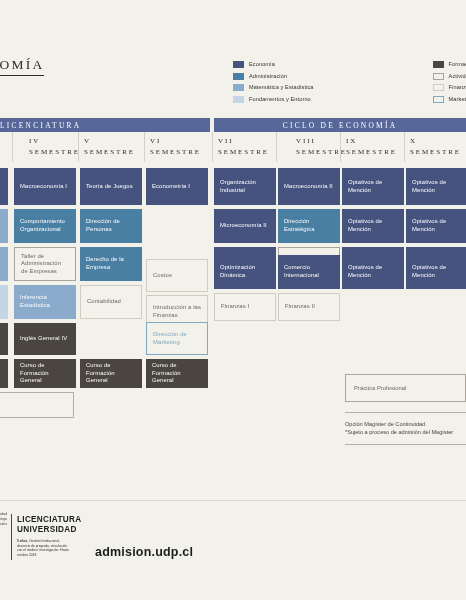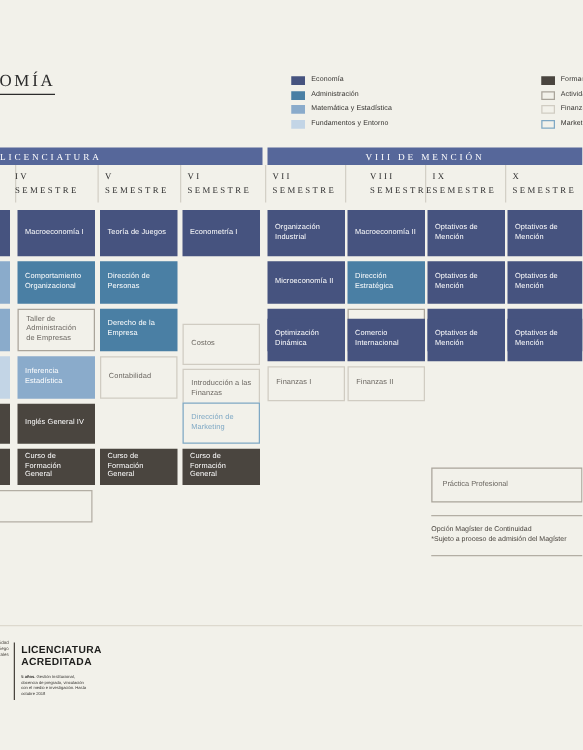--- a/index.html
+++ b/index.html
@@ -152,31 +152,31 @@
         <span class="legend-label">Finanzas</span>
       </div>
       <div class="legend-row">
         <span class="swatch" style="background:#f2f1ea;border:1px solid #7fa8c4"></span>
         <span class="legend-label">Marketing</span>
       </div>
     </div>
   </div>
 
   <div class="bar lic">LICENCIATURA</div>
-  <div class="bar men">VIII DE MENCIÓN</div>
+  <div class="bar men">CICLO DE ECONOMÍA</div>
 
   <div class="vline" style="left:12px"></div>
   <div class="vline" style="left:78px"></div>
   <div class="vline" style="left:144px"></div>
   <div class="vline" style="left:212px"></div>
   <div class="vline" style="left:276px"></div>
   <div class="vline" style="left:340px"></div>
   <div class="vline" style="left:404px"></div>
 
-  <div class="col-head" style="left:12px">
+  <div class="col-head" style="left:29px">
     <div>IV</div>
     <div>SEMESTRE</div>
   </div>
   <div class="col-head" style="left:84px">
     <div>V</div>
     <div>SEMESTRE</div>
   </div>
   <div class="col-head" style="left:150px">
     <div>VI</div>
     <div>SEMESTRE</div>
@@ -254,18 +254,19 @@
     <div>*Sujeto a proceso de admisión del Magíster</div>
   </div>
   <div class="note-sep" style="top:444px"></div>
 
   <div class="footer-rule"></div>
   <div class="logo-block">
     <div class="logo-left">Universidad Diego Portales</div>
     <div class="logo-div"></div>
     <div class="logo-ua">
       <div>LICENCIATURA</div>
-      <div>ACREDITADA</div>
+      <div>UNIVERSIDAD</div>
     </div>
     <div class="logo-fine"><b>5 años.</b><span> Gestión Institucional, docencia de pregrado, vinculación con el medio e investigación. Hasta octubre 2018</span></div>
   </div>
+  <div class="site">admision.udp.cl</div>
 
 </div>
 
 </body></html>

